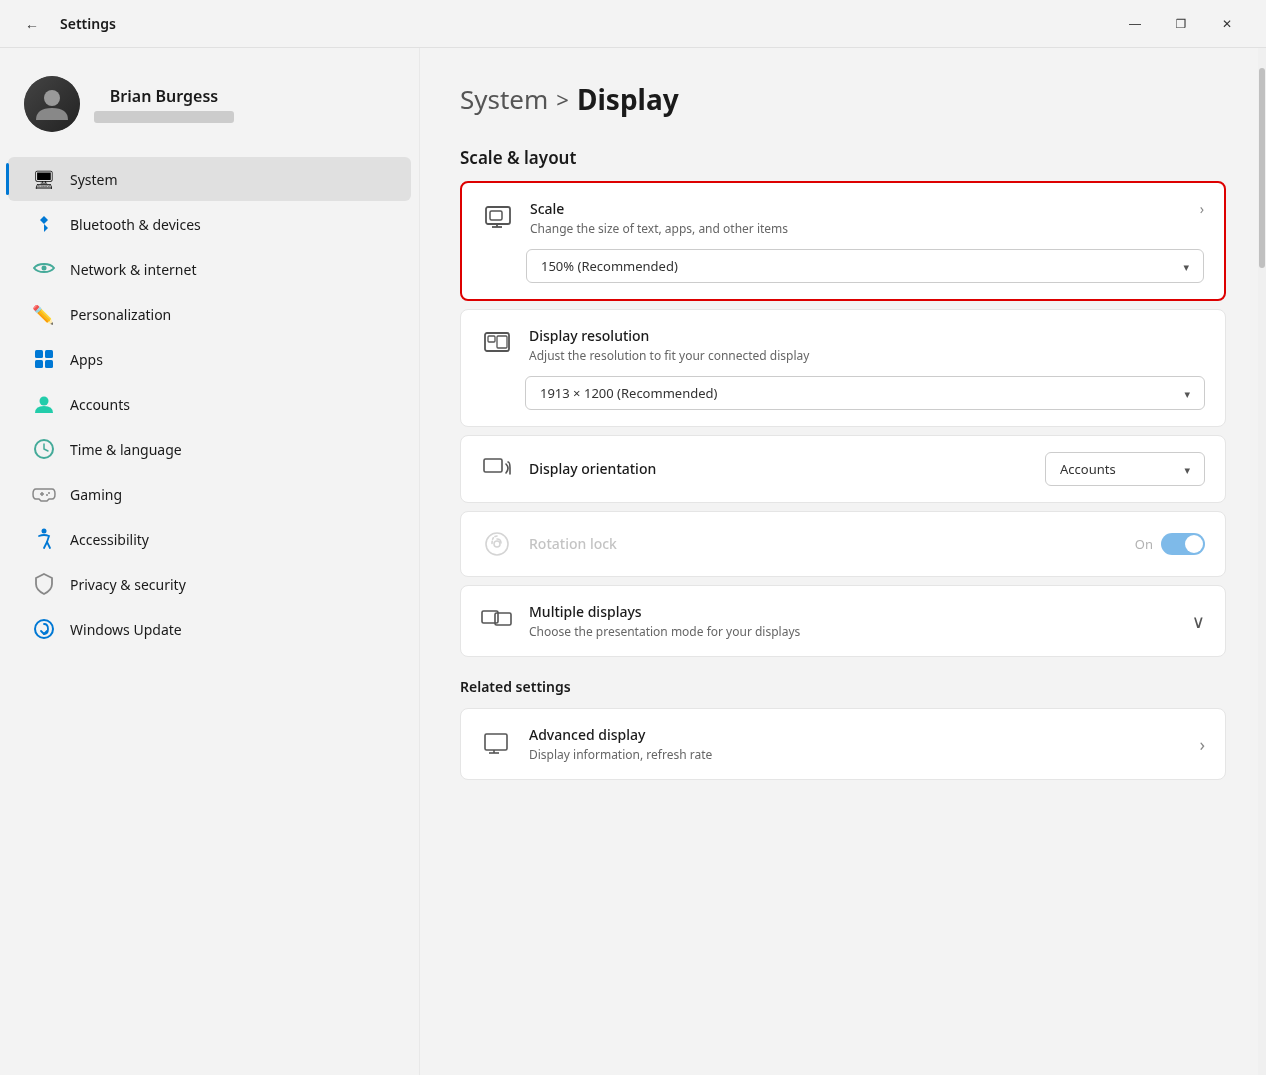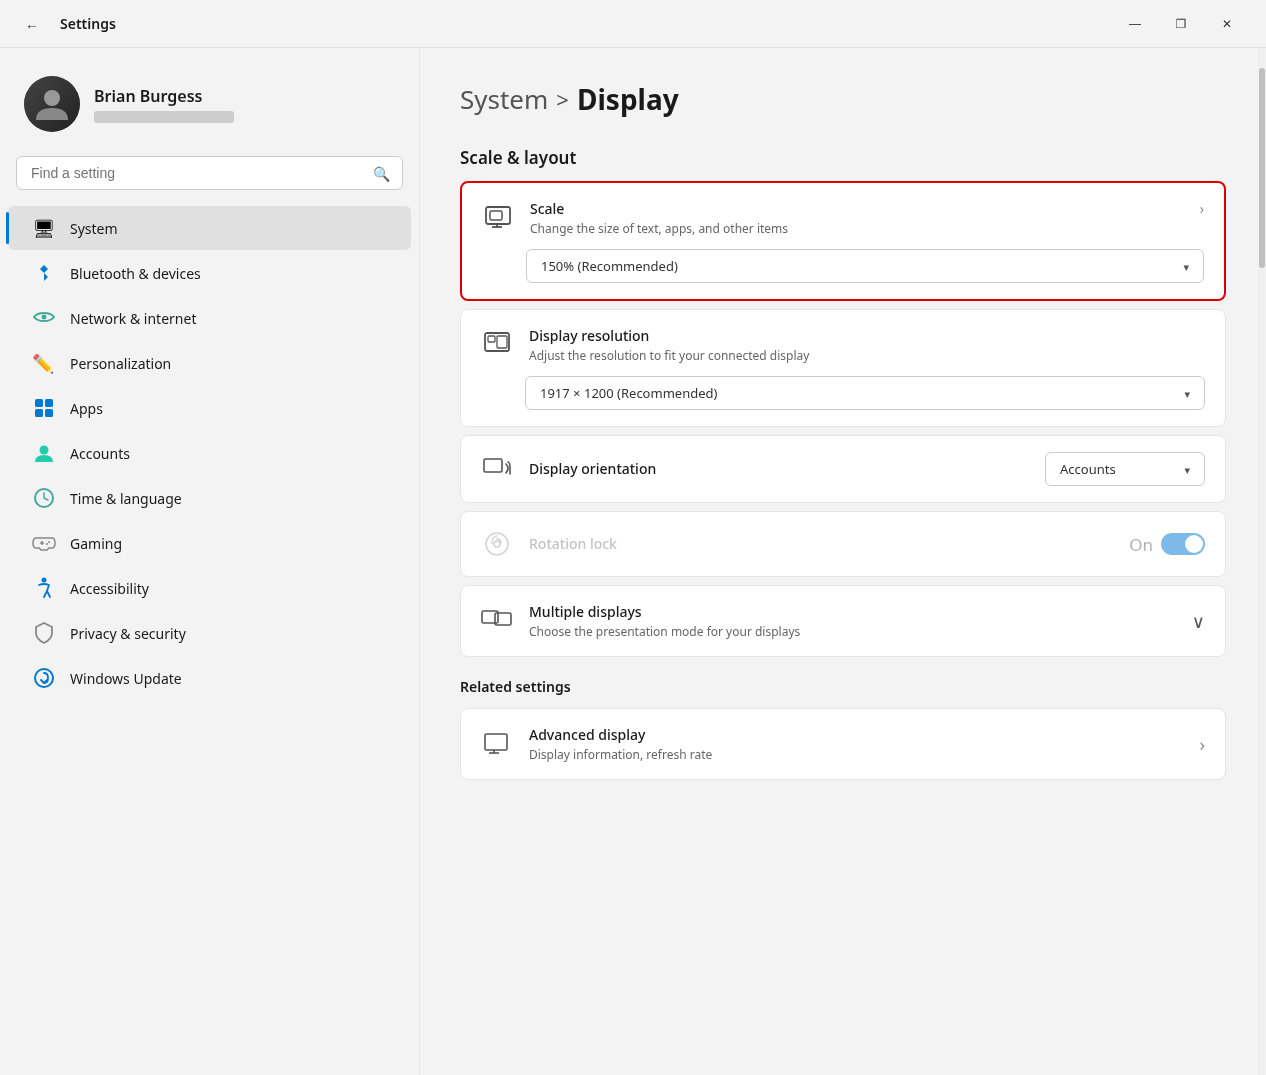--- a/index.html
+++ b/index.html
@@ -86,20 +86,21 @@
       background: linear-gradient(135deg, #444 0%, #222 100%);
       border-radius: 50%;
       display: flex; align-items: center; justify-content: center;
       font-size: 22px;
       color: #ccc;
     }
     .user-info {
       display: flex;
       flex-direction: column;
       gap: 4px;
+      text-align: center;
     }
     .user-name {
       font-size: 16px;
       font-weight: 600;
       color: #1a1a1a;
     }
     .user-account {
       width: 140px; height: 12px;
       background: #ccc;
       border-radius: 3px;
@@ -271,21 +272,21 @@
     .toggle-knob {
       width: 18px; height: 18px;
       background: white;
       border-radius: 50%;
       position: absolute;
       top: 2px;
       right: 2px;
       transition: right 0.2s;
     }
     .toggle-label {
-      font-size: 17px;
+      font-size: 13px;
       color: #666;
     }
     .rotation-lock-row {
       opacity: 0.5;
       justify-content: flex-end;
     }
     .related-title {
       font-size: 14px;
       font-weight: 600;
       color: #1a1a1a;
@@ -337,24 +338,20 @@
             <path d="M4 36 Q4 24 20 24 Q36 24 36 36" fill="#888"></path>
           </svg>
         </div>
       </div>
       <div class="user-info">
         <span class="user-name">Brian Burgess</span>
         <div class="user-account"></div>
       </div>
     </div>
 
-    <div class="search-box">
-      <input class="search-input" type="text" placeholder="Find a setting" style="">
-      <span class="search-icon">🔍</span>
-    </div>
 
     <div>
       <div class="nav-item active">
         <span class="nav-icon">🖥</span>
         <span class="nav-label">System</span>
       </div>
       <div class="nav-item">
         <span class="nav-icon" style="color:#0078d4;">
           <svg width="20" height="20" viewBox="0 0 20 20">
               <path d="M10 2 L14 6 L10 10 L14 14 L10 18 L10 10 L6 14 L10 10 L6 6 L10 2Z" fill="#0078d4"></path>
@@ -493,21 +490,21 @@
               <rect x="14" y="8" width="10" height="12" rx="1" fill="none" stroke="#555" stroke-width="1.3"></rect>
             </svg>
           </div>
           <div class="row-text">
             <div class="row-title">Display resolution</div>
             <div class="row-desc">Adjust the resolution to fit your connected display</div>
           </div>
         </div>
         <div style="padding-left: 44px;">
           <div class="dropdown">
-            <span>1917 × 1200 (Recommended)</span>
+            <span>1913 × 1200 (Recommended)</span>
             <span class="chevron">▾</span>
           </div>
         </div>
       </div>
     </div>
 
     <div class="settings-card" style="margin-bottom:8px;">
       <div class="settings-row">
         <div class="row-icon">
           <svg width="28" height="22" viewBox="0 0 28 22">

